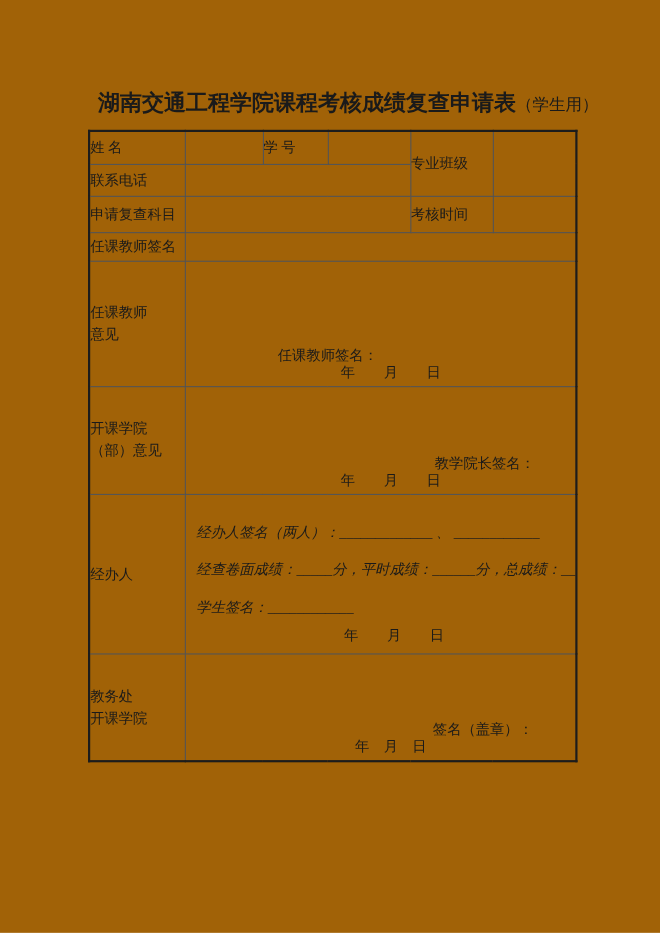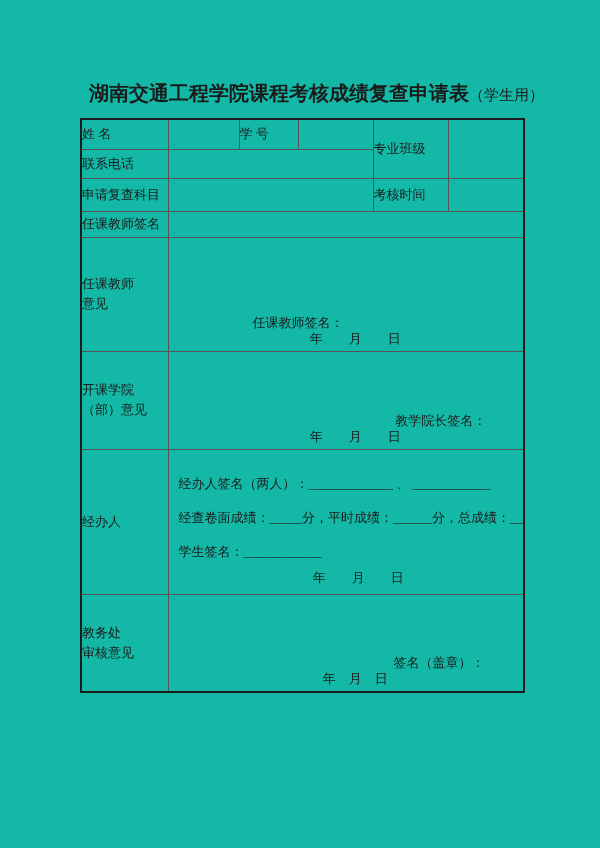--- a/index.html
+++ b/index.html
@@ -5,21 +5,21 @@
   html, body { margin: 0; padding: 0; }
   body {
     width: 600px; height: 848px;
     background: #ffffff;
     font-family: "Liberation Serif", "DejaVu Serif", serif;
     color: #1a1a1a;
   }
   .page {
     position: relative;
     width: 600px; height: 848px;
-    background: #14b8a6;
+    background: #a16207;
     overflow: hidden;
   }
   .title {
     position: absolute;
     top: 80px; left: 0;
     width: 600px;
     box-sizing: border-box;
     padding-left: 33px;
     text-align: center;
     white-space: nowrap;
@@ -66,21 +66,21 @@
     padding-right: 6px;
     line-height: 16px;
     margin-left: 25px;
   }
   .handler-cell {
     vertical-align: top;
   }
   .handler-inner {
     padding: 26px 4px 8px 10px;
   }
-  .handler-line { line-height: 16px; margin-bottom: 18px; white-space: nowrap; }
+  .handler-line { line-height: 16px; margin-bottom: 18px; white-space: nowrap; font-style: italic; }
 </style>
 </head>
 <body>
 
 <div class="page">
 
   <div class="title">
     <span class="title-main">湖南交通工程学院课程考核成绩复查申请表</span><span class="title-suffix">（学生用）</span>
   </div>
 
@@ -142,21 +142,21 @@
           <div class="handler-inner">
             <div class="handler-line">经办人签名（两人）：_____________ 、 ____________</div>
             <div class="handler-line">经查卷面成绩：_____分，平时成绩：______分，总成绩：______分</div>
             <div class="handler-line" style="margin-bottom:10px">学生签名：____________</div>
             <div class="date-line">年　　月　　日</div>
           </div>
         </td>
       </tr>
       <tr style="height:98px">
         <td class="lbl">教务处
-审核意见</td>
+开课学院</td>
         <td colspan="5" class="cell-bottom">
           <div class="sig-group">
             <div class="sig-line ml225">签名（盖章）：</div>
             <div class="date-line">年　月　日</div>
           </div>
         </td>
       </tr>
     </tbody>
   </table>
 

